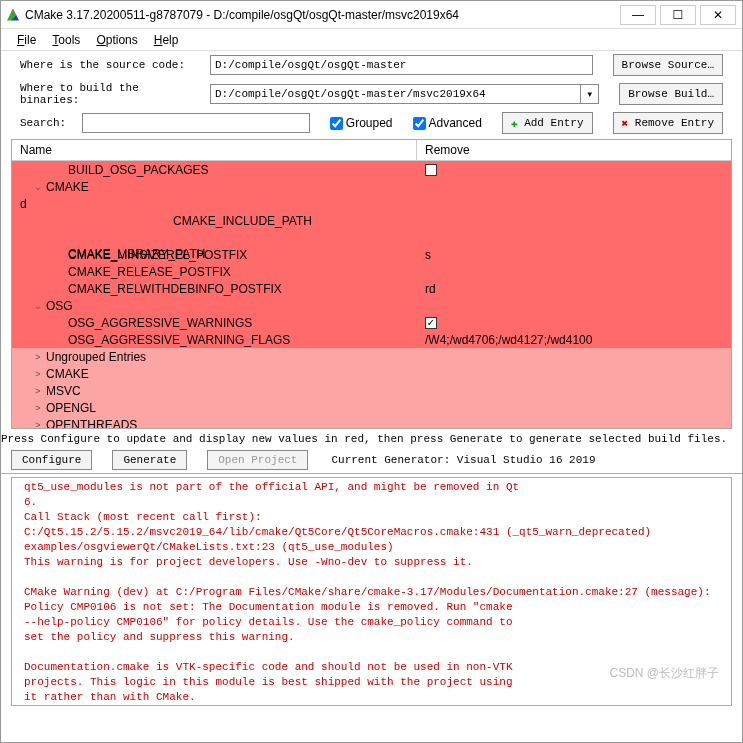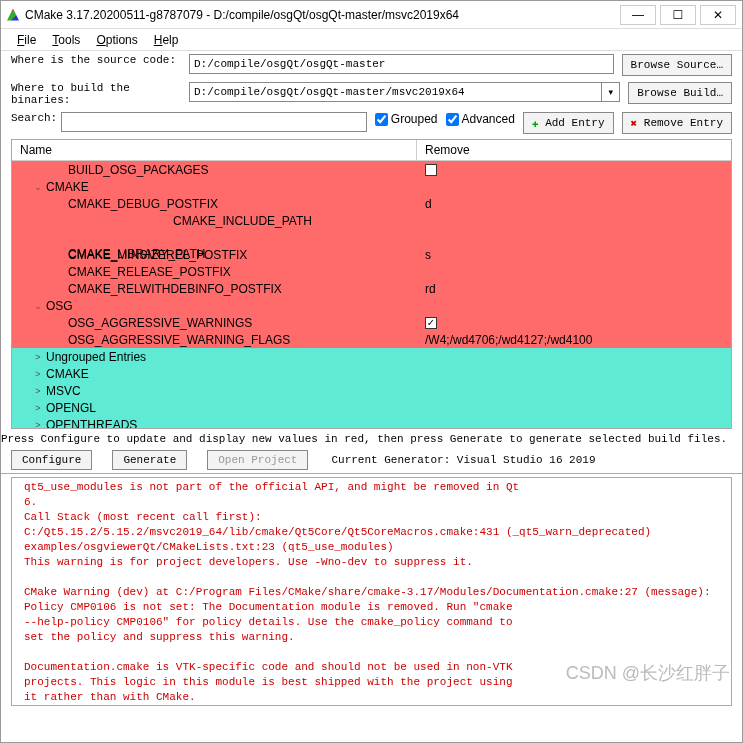--- a/index.html
+++ b/index.html
@@ -5,52 +5,52 @@
 * { box-sizing: border-box; margin: 0; padding: 0; }
 body { font-family: "Segoe UI", Tahoma, sans-serif; font-size: 11px; background: #fff; width: 743px; height: 743px; overflow: hidden; border: 1px solid #999; }
 .titlebar { display: flex; align-items: center; height: 28px; padding: 0 6px; border-bottom: 1px solid #ddd; }
 .titlebar .logo { width: 12px; height: 12px; background: linear-gradient(135deg, #d33 33%, #3a3 33%, #3a3 66%, #33d 66%); clip-path: polygon(50% 0, 100% 100%, 0 100%); margin-right: 6px; }
 .titlebar-title { font-size: 12px; flex: 1; }
 .win-controls { display: flex; gap: 4px; }
 .win-btn { width: 36px; height: 20px; display: flex; align-items: center; justify-content: center; font-size: 12px; background: #fff; border: 1px solid #ccc; }
 .menubar { display: flex; gap: 4px; height: 22px; align-items: center; padding: 0 10px; border-bottom: 1px solid #ddd; }
 .menu-item { padding: 2px 6px; font-size: 12px; }
 .menu-item u { text-decoration: underline; }
-.row { display: flex; align-items: flex-start; padding: 3px 10px; gap: 8px; }
+.row { display: flex; align-items: center; padding: 3px 19px; gap: 20px; }
 .label { font-family: "Courier New", monospace; font-size: 11px; }
 .w170 { width: 170px; }
 .w42 { width: 42px; }
 input[type=text].field { flex: 1; height: 20px; border: 1px solid #888; padding: 0 4px; font-family: "Courier New", monospace; font-size: 11px; }
 input[type=text].combo { flex: 1; height: 20px; border: 1px solid #888; padding: 0 4px; font-family: "Courier New", monospace; font-size: 11px; }
 .combo-wrap { flex: 1; display: flex; }
 .combo-arrow { width: 18px; height: 20px; border: 1px solid #888; border-left: 0; display: flex; align-items: center; justify-content: center; font-size: 9px; }
 .btn { height: 22px; border: 1px solid #888; background: #f3f3f3; padding: 0 8px; font-family: "Courier New", monospace; font-size: 11px; display: flex; align-items: center; white-space: nowrap; }
 .chk { display: flex; align-items: center; gap: 3px; font-size: 12px; }
 .add-icon { color: #0a0; font-weight: bold; }
 .rem-icon { color: #c00; font-weight: bold; }
-.tree-area { border: 1px solid #aaa; margin: 2px 10px 0 10px; height: 290px; overflow: hidden; background: #5eead4; position: relative; }
+.tree-area { border: 1px solid #aaa; margin: 2px 10px 0 10px; height: 290px; overflow: hidden; background: #fca5a5; position: relative; }
 .tree-header { display: flex; border-bottom: 1px solid #ccc; background: #fff; }
 .tree-header div { padding: 3px 8px; font-size: 12px; }
 .col-name { width: 405px; border-right: 1px solid #ccc; }
 .col-val { flex: 1; }
 .tree-body { }
 .tree-row { display: flex; align-items: center; height: 17px; font-size: 12px; }
 .tree-row.red { background: #ff6b6b; }
 .tw { width: 16px; text-align: center; font-size: 9px; color: #555; }
 .name-cell { width: 405px; display: flex; align-items: center; overflow: hidden; }
 .val-cell { flex: 1; padding-left: 8px; display: flex; align-items: center; }
 .val-chk { width: 12px; height: 12px; border: 1px solid #333; display: inline-block; background: #fff; text-align: center; line-height: 10px; font-size: 10px; }
 .hint-row { font-family: "Courier New", monospace; font-size: 11px; padding: 4px 0 2px; }
 .btn-row { display: flex; gap: 20px; padding: 3px 10px; align-items: center; border-bottom: 1px solid #aaa; }
 .btn-small { height: 20px; border: 1px solid #888; background: #f3f3f3; padding: 0 10px; font-family: "Courier New", monospace; font-size: 11px; }
 .btn-small.disabled { color: #999; }
 .gen-label { font-family: "Courier New", monospace; font-size: 11px; margin-left: 3px; }
 .log { border: 1px solid #aaa; margin: 3px 10px; height: 229px; overflow: hidden; font-family: "Courier New", monospace; font-size: 11px; padding: 2px 12px; line-height: 15px; position: relative; }
 .log .r { color: #c00; }
-.watermark { position: absolute; right: 1px; bottom: 24px; color: #bbb; font-family: sans-serif; font-size: 18px; }
+.watermark { position: absolute; right: 12px; bottom: 24px; color: #bbb; font-family: sans-serif; font-size: 12px; }
 </style>
 </head>
 <body>
 
 <div class="titlebar">
   <div class="logo"></div>
   <span class="titlebar-title">CMake 3.17.20200511-g8787079 - D:/compile/osgQt/osgQt-master/msvc2019x64</span>
   <div class="win-controls">
     <div class="win-btn">—</div>
     <div class="win-btn">☐</div>
@@ -109,24 +109,20 @@
         </div>
       </div>
       <div class="tree-row red">
         <div class="name-cell" style="padding-left: 18px;">
           <span class="tw">⌄</span>
           <span>CMAKE</span>
         </div>
         <div class="val-cell"></div>
       </div>
       <div class="tree-row red">
-        <div class="name-cell" style="padding-left: 40px;">
-          <span class="tw"></span>
-          <span>CMAKE_DEBUG_POSTFIX</span>
-        </div>
         <div class="val-cell">d</div>
       </div>
       <div class="tree-row red">
         <div class="name-cell" style="padding-left: 40px; justify-content: center;">
           <span class="tw"></span>
           <span>CMAKE_INCLUDE_PATH</span>
         </div>
         <div class="val-cell"></div>
       </div>
       <div class="tree-row red">

